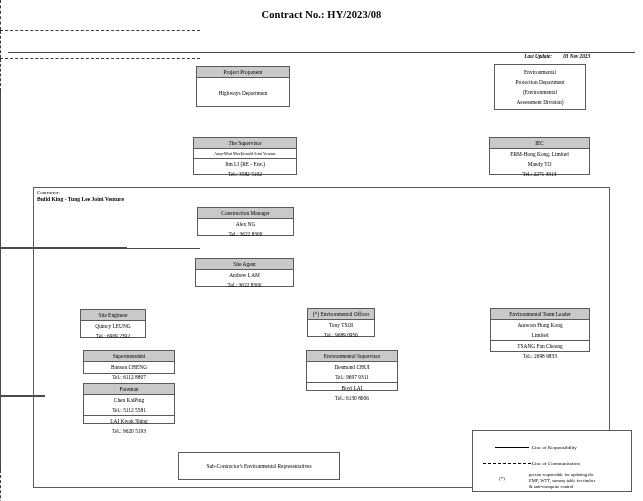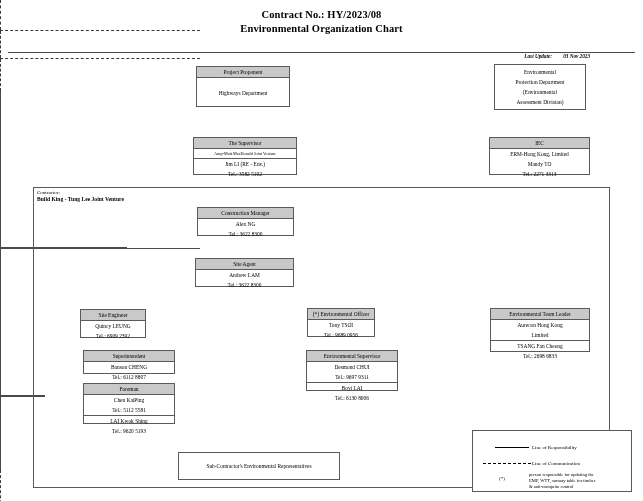--- a/index.html
+++ b/index.html
@@ -51,21 +51,20 @@
   .lg-note{position:absolute;font-size:4.6px;line-height:6.2px;width:92px;}
   .lg-star{position:absolute;font-size:5px;}
 </style>
 </head>
 <body>
 
 <div id="chart">
 
   <div class="title-block">
     <div class="title-line">Contract No.: HY/2023/08</div>
-    <div class="title-line">Environmental Organization Chart</div>
   </div>
   <div class="hrule"></div>
   <div class="lastupdate">
     <span>Last Update:</span>
     <span class="lu-date">03 Nov 2023</span>
   </div>
 
   <div class="contractor-frame" style="left:33px;top:187px;width:577px;height:301px;"></div>
   <div class="contractor-label" style="left:37px;top:189px;">
     <div class="l1">Contractor:</div>

